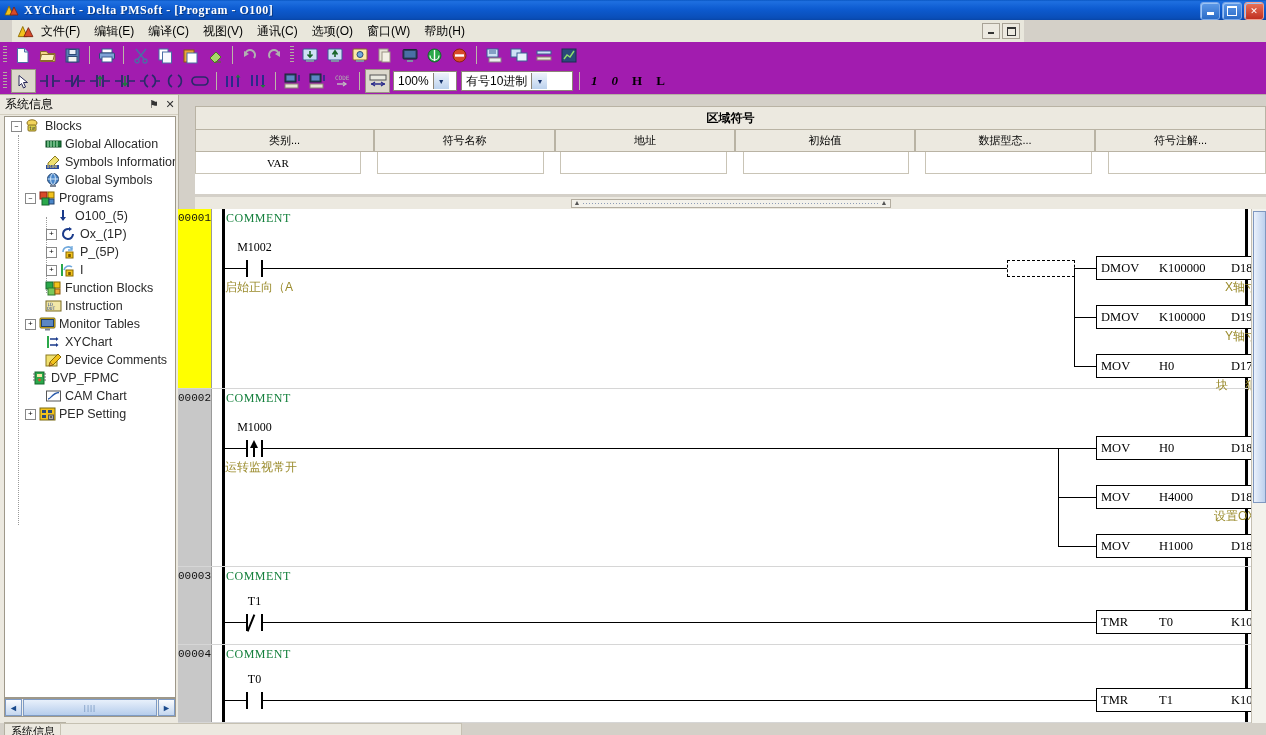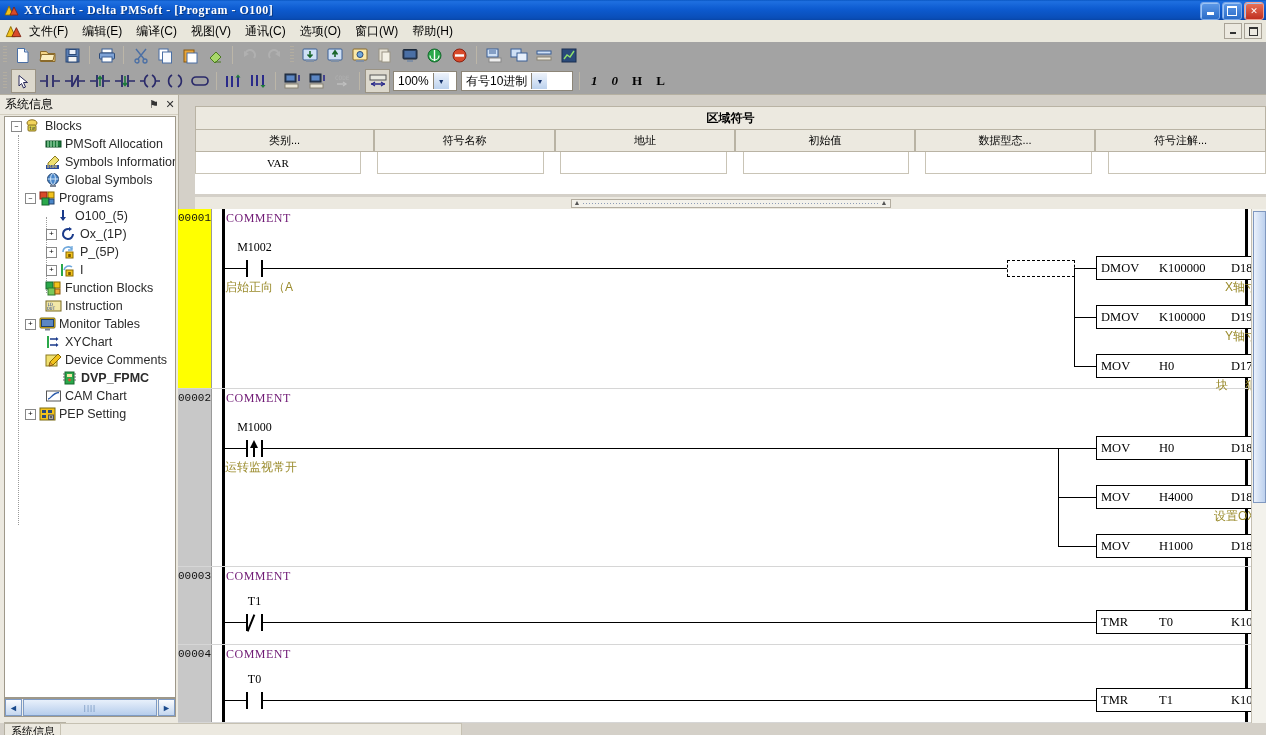--- a/index.html
+++ b/index.html
@@ -29,37 +29,37 @@
     background:linear-gradient(to bottom,#5f9ae8,#2a6cc8);
     display:flex;align-items:center;justify-content:center;
     color:#fff;font-size:9px;font-weight:bold;box-shadow:inset 1px 1px 0 #9cc4f5;
   }
   .winbtn.close{background:linear-gradient(to bottom,#e8745a,#c03020);border-color:#f0a090;}
   .winbtn .mn{width:7px;height:3px;background:#fff;margin-top:5px;}
   .winbtn .mx{width:8px;height:7px;border:1px solid #fff;border-top-width:2px;}
 
   
   .menubar{
-    position:absolute;left:0;top:20px;width:1266px;height:22px;
+    position:absolute;left:12px;top:20px;width:1012px;height:22px;
     background:#e9e7dc;border-bottom:1px solid #6d28d9;display:flex;align-items:center;
   }
   .menu-appicon{width:18px;height:18px;margin-left:4px;position:relative;}
   .menuitem{padding:3px 7px;font-size:12px;white-space:nowrap;color:#000;cursor:default;}
   .mdibtns{position:absolute;right:4px;top:3px;display:flex;gap:2px;}
   .mdibtn{
     width:16px;height:14px;border:1px solid #a8a296;background:#ece9e0;
     display:flex;align-items:center;justify-content:center;font-size:8px;color:#333;
   }
   .mdibtn .mn2{width:6px;height:2px;background:#333;margin-top:4px;}
   .mdibtn .mx2{width:7px;height:6px;border:1px solid #333;border-top-width:2px;}
 
   
   .toolbar{
     position:absolute;left:0;width:1266px;height:26px;
-    background:#a3a3a3;border-bottom:1px solid #cac5b6;
+    background:#a21caf;border-bottom:1px solid #cac5b6;
     display:flex;align-items:center;
   }
   .tb1{top:42px;}
   .tb2{top:68px;border-bottom:1px solid #b5b0a2;}
   .grip{width:4px;height:18px;margin:0 3px;
     background-image:repeating-linear-gradient(to bottom,#b3ada0 0 1px,transparent 1px 3px);}
   .tbtn{
     width:23px;height:22px;margin:0 1px;display:flex;align-items:center;justify-content:center;
     position:relative;
   }
@@ -165,21 +165,21 @@
     position:absolute;left:0;top:0;width:34px;height:100%;
     background:#c8c8c8;border-right:1px solid #9a9a9a;box-sizing:border-box;
     font-family:"Liberation Mono","DejaVu Sans Mono",monospace;font-size:11px;
     padding-top:3px;text-align:center;color:#111;
   }
   .rung.active .rung-no{background:#ffff00;}
   .rung-body{position:absolute;left:35px;top:0;right:0;height:100%;}
   .lrail{position:absolute;left:9px;top:0;width:3px;height:100%;background:#000;}
   .rrail{position:absolute;right:18px;top:0;width:3px;height:100%;background:#000;}
   .rcomment{
-    position:absolute;left:13px;top:2px;font-size:12px;color:#701a75;
+    position:absolute;left:13px;top:2px;font-size:12px;color:#15803d;
     font-family:"Liberation Serif","DejaVu Serif",serif;letter-spacing:.5px;
   }
   .contact{position:absolute;text-align:right;}
   .contact .cname{
     position:absolute;left:50%;transform:translateX(-50%);top:-20px;
     font-size:12px;font-family:"Liberation Serif",serif;white-space:nowrap;
   }
   .contact .bar{position:absolute;width:2px;height:17px;background:#000;top:0;}
   .contact .bl{left:0;}
   .contact .br{left:15px;}
@@ -569,21 +569,21 @@
       </div>
 
       <div class="tnode" style="padding-left:28px;">
         <span class="noexp"></span>
         <span class="ti">
           <svg width="17" height="16" viewBox="0 0 17 16">
               <rect x="1" y="5" width="15" height="6" fill="#1a7a3a" stroke="#0a4a20"></rect>
               <path d="M3 5v6M6 5v6M9 5v6M12 5v6" stroke="#bdf0c8"></path>
             </svg>
         </span>
-        <span class="tl">PMSoft Allocation</span>
+        <span class="tl">Global Allocation</span>
       </div>
 
       <div class="tnode" style="padding-left:28px;">
         <span class="noexp"></span>
         <span class="ti">
           <svg width="17" height="16" viewBox="0 0 17 16">
               <path d="M3 9l7-7 4 4-7 7H3z" fill="#f0e070" stroke="#8a7a20"></path>
               <rect x="1" y="11" width="13" height="4" fill="#2a4a9a"></rect>
               <text x="2" y="14.4" font-size="4.2" fill="#ffe06a" font-family="monospace">0100</text>
             </svg>
@@ -719,21 +719,21 @@
         <span class="ti">
           <svg width="17" height="16" viewBox="0 0 17 16">
               <rect x="1" y="3" width="11" height="11" fill="#f0e070" stroke="#8a7a20"></rect>
               <path d="M5 10l8-8 3 3-8 8z" fill="#f2c21c" stroke="#8a6a00"></path>
               <path d="M5 10l-1 4 4-1" fill="#e8a53a" stroke="#8a5a10"></path>
             </svg>
         </span>
         <span class="tl">Device Comments</span>
       </div>
 
-      <div class="tnode" style="padding-left:44px;font-weight:bold;">
+      <div class="tnode" style="padding-left:14px;">
         <span class="noexp"></span>
         <span class="ti">
           <svg width="17" height="16" viewBox="0 0 17 16">
               <rect x="4" y="2" width="9" height="12" fill="#2aa84a" stroke="#14682c"></rect>
               <rect x="6" y="4" width="5" height="3" fill="#f2e8a8"></rect>
               <circle cx="8.5" cy="10" r="1.4" fill="#d94a2a"></circle>
               <path d="M2 4h2M2 7h2M2 10h2M13 4h2M13 7h2M13 10h2" stroke="#666" stroke-width="1.2"></path>
             </svg>
         </span>
         <span class="tl">DVP_FPMC</span>

